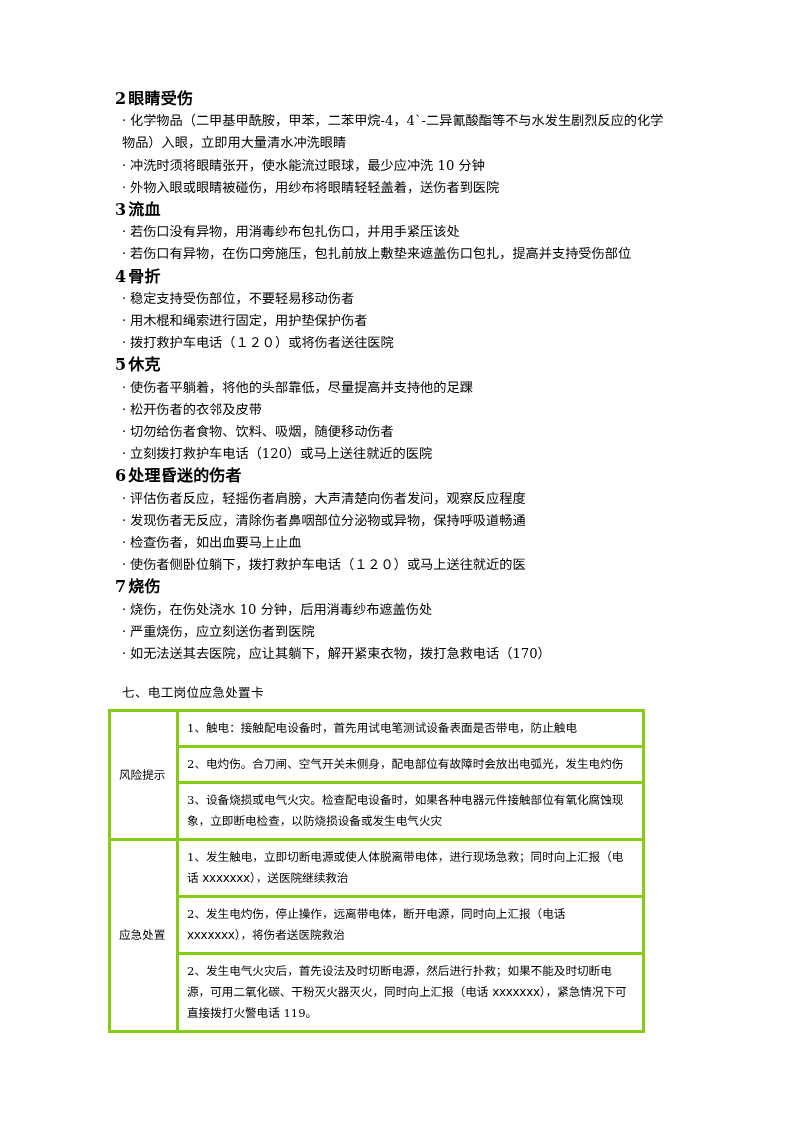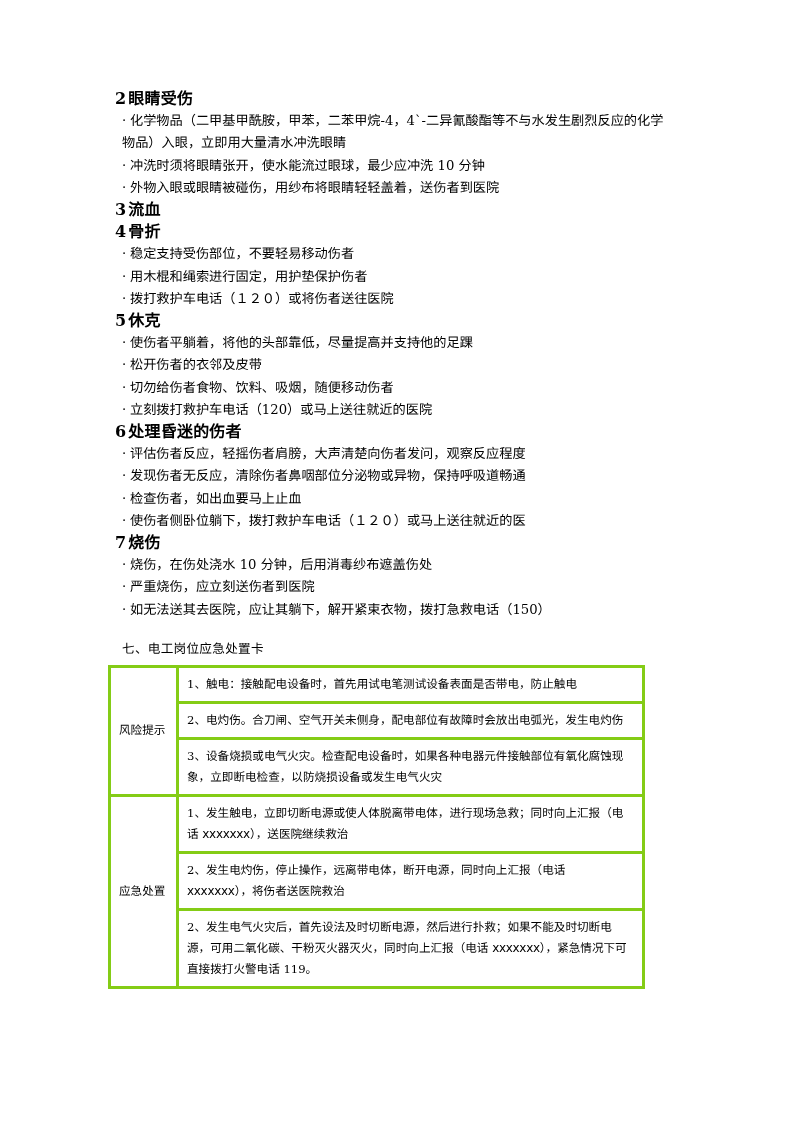--- a/index.html
+++ b/index.html
@@ -98,38 +98,40 @@
 <body>
 
 <div class="page">
 
   <div class="article" id="article-root">
       <div class="sec-head"><span class="num">2</span><span>眼睛受伤</span></div>
       <div class="bullet-line"><span class="dot">·</span><span class="cont">化学物品（二甲基甲酰胺，甲苯，二苯甲烷-4，4`-二异氰酸酯等不与水发生剧烈反应的化学物品）入眼，立即用大量清水冲洗眼睛</span></div>
       <div class="bullet-line"><span class="dot">·</span><span class="cont">冲洗时须将眼睛张开，使水能流过眼球，最少应冲洗 10 分钟</span></div>
       <div class="bullet-line"><span class="dot">·</span><span class="cont">外物入眼或眼睛被碰伤，用纱布将眼睛轻轻盖着，送伤者到医院</span></div>
       <div class="sec-head"><span class="num">3</span><span>流血</span></div>
+      <div class="bullet-line"><span class="dot">·</span><span class="cont">若伤口没有异物，用消毒纱布包扎伤口，并用手紧压该处</span></div>
+      <div class="bullet-line"><span class="dot">·</span><span class="cont">若伤口有异物，在伤口旁施压，包扎前放上敷垫来遮盖伤口包扎，提高并支持受伤部位</span></div>
       <div class="sec-head"><span class="num">4</span><span>骨折</span></div>
       <div class="bullet-line"><span class="dot">·</span><span class="cont">稳定支持受伤部位，不要轻易移动伤者</span></div>
       <div class="bullet-line"><span class="dot">·</span><span class="cont">用木棍和绳索进行固定，用护垫保护伤者</span></div>
       <div class="bullet-line"><span class="dot">·</span><span class="cont">拨打救护车电话（１２０）或将伤者送往医院</span></div>
       <div class="sec-head"><span class="num">5</span><span>休克</span></div>
       <div class="bullet-line"><span class="dot">·</span><span class="cont">使伤者平躺着，将他的头部靠低，尽量提高并支持他的足踝</span></div>
       <div class="bullet-line"><span class="dot">·</span><span class="cont">松开伤者的衣邻及皮带</span></div>
       <div class="bullet-line"><span class="dot">·</span><span class="cont">切勿给伤者食物、饮料、吸烟，随便移动伤者</span></div>
       <div class="bullet-line"><span class="dot">·</span><span class="cont">立刻拨打救护车电话（120）或马上送往就近的医院</span></div>
       <div class="sec-head"><span class="num">6</span><span>处理昏迷的伤者</span></div>
       <div class="bullet-line"><span class="dot">·</span><span class="cont">评估伤者反应，轻摇伤者肩膀，大声清楚向伤者发问，观察反应程度</span></div>
       <div class="bullet-line"><span class="dot">·</span><span class="cont">发现伤者无反应，清除伤者鼻咽部位分泌物或异物，保持呼吸道畅通</span></div>
       <div class="bullet-line"><span class="dot">·</span><span class="cont">检查伤者，如出血要马上止血</span></div>
       <div class="bullet-line"><span class="dot">·</span><span class="cont">使伤者侧卧位躺下，拨打救护车电话（１２０）或马上送往就近的医</span></div>
       <div class="sec-head"><span class="num">7</span><span>烧伤</span></div>
       <div class="bullet-line"><span class="dot">·</span><span class="cont">烧伤，在伤处浇水 10 分钟，后用消毒纱布遮盖伤处</span></div>
       <div class="bullet-line"><span class="dot">·</span><span class="cont">严重烧伤，应立刻送伤者到医院</span></div>
-      <div class="bullet-line"><span class="dot">·</span><span class="cont">如无法送其去医院，应让其躺下，解开紧束衣物，拨打急救电话（150）</span></div>
+      <div class="bullet-line"><span class="dot">·</span><span class="cont">如无法送其去医院，应让其躺下，解开紧束衣物，拨打急救电话（170）</span></div>
     </div>
 
   <div class="table-title">七、电工岗位应急处置卡</div>
 
   <table class="card">
     <tbody id="card-body">
         <tr>
           <td class="rowlabel" rowspan="3">风险提示</td>
           <td class="body">1、触电：接触配电设备时，首先用试电笔测试设备表面是否带电，防止触电</td>
         </tr>

